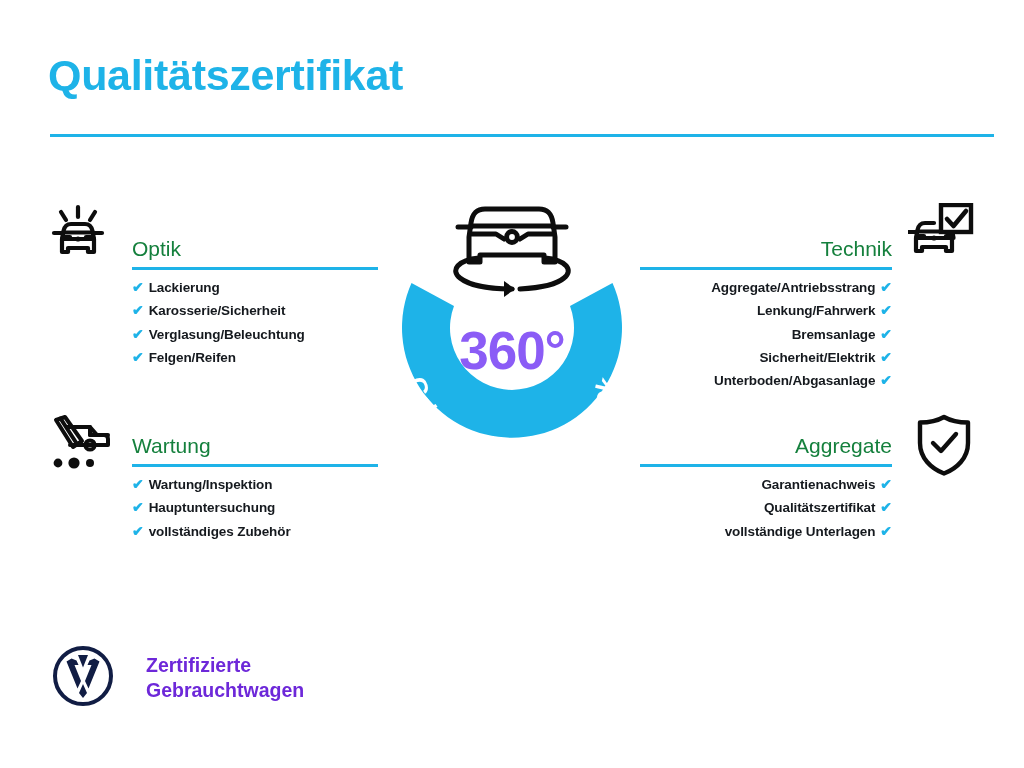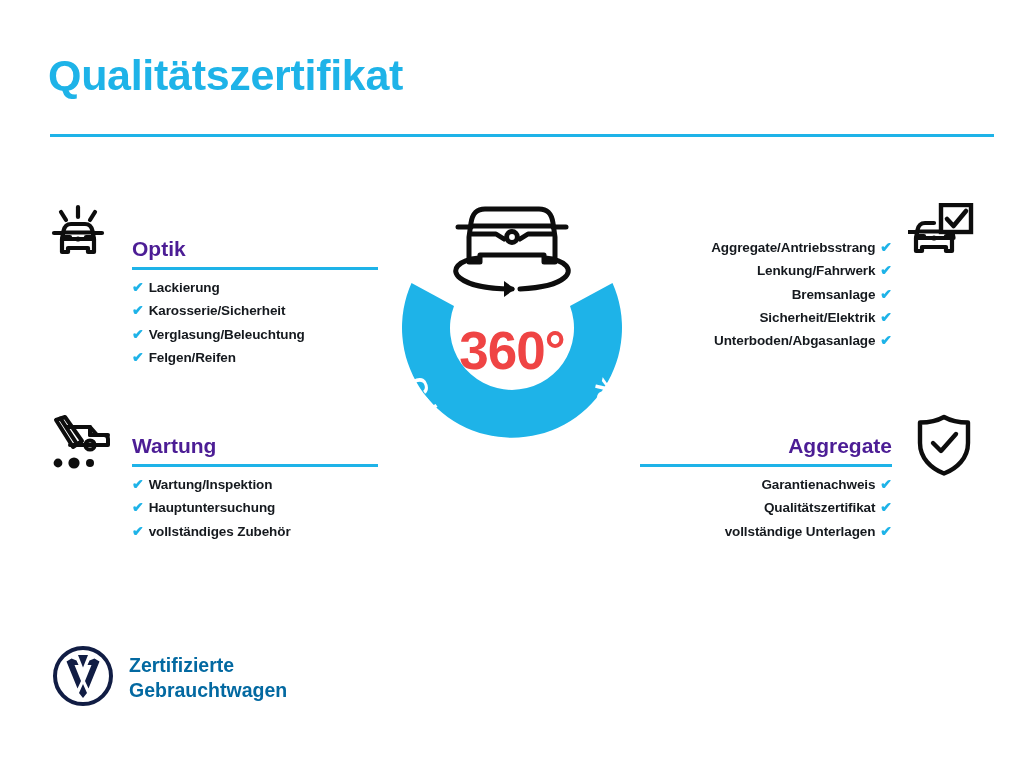--- a/index.html
+++ b/index.html
@@ -51,22 +51,22 @@
     position: absolute;
   }
 
   .section-head {
     position: relative;
     height: 40px;
   }
 
   .section-title {
     font-size: 21px;
-    font-weight: bold;
-    color: #4c1d95;
+    font-weight: normal;
+    color: #15803d;
     line-height: 26px;
     white-space: nowrap;
   }
 
   .section-underline {
     position: absolute;
     left: 0;
     bottom: 6px;
     height: 3px;
     background: #1EB3E8;
@@ -132,39 +132,40 @@
   .badge svg { display: block; }
 
   .badge-value {
     position: absolute;
     left: 0;
     top: 132px;
     width: 290px;
     text-align: center;
     font-size: 53px;
     font-weight: bold;
-    color: #ef4444;
+    color: #8b5cf6;
     letter-spacing: -1px;
   }
 
   
   .brand {
     position: absolute;
     left: 52px;
     top: 645px;
     display: flex;
     align-items: center;
     gap: 15px;
   }
   .brand-text {
     font-size: 19.5px;
     font-weight: bold;
-    color: #0369a1;
+    color: #6d28d9;
     line-height: 25px;
     white-space: nowrap;
+    margin-left: 17px;
   }
 </style>
 </head>
 <body>
 
 <div class="page">
 
   <div class="page-title">Qualitätszertifikat</div>
   <div class="header-rule"></div>
 
@@ -238,20 +239,24 @@
     </div>
     <ul class="section-list">
       <li><span class="check">✔</span><span>Lackierung</span></li>
       <li><span class="check">✔</span><span>Karosserie/Sicherheit</span></li>
       <li><span class="check">✔</span><span>Verglasung/Beleuchtung</span></li>
       <li><span class="check">✔</span><span>Felgen/Reifen</span></li>
     </ul>
   </div>
 
   <div class="section sec-right" id="sec-technik">
+    <div class="section-head">
+      <div class="section-title">Technik</div>
+      <div class="section-underline"></div>
+    </div>
     <ul class="section-list">
       <li><span>Aggregate/Antriebsstrang</span><span class="check">✔</span></li>
       <li><span>Lenkung/Fahrwerk</span><span class="check">✔</span></li>
       <li><span>Bremsanlage</span><span class="check">✔</span></li>
       <li><span>Sicherheit/Elektrik</span><span class="check">✔</span></li>
       <li><span>Unterboden/Abgasanlage</span><span class="check">✔</span></li>
     </ul>
   </div>
 
   <div class="section sec-left" id="sec-wartung">

